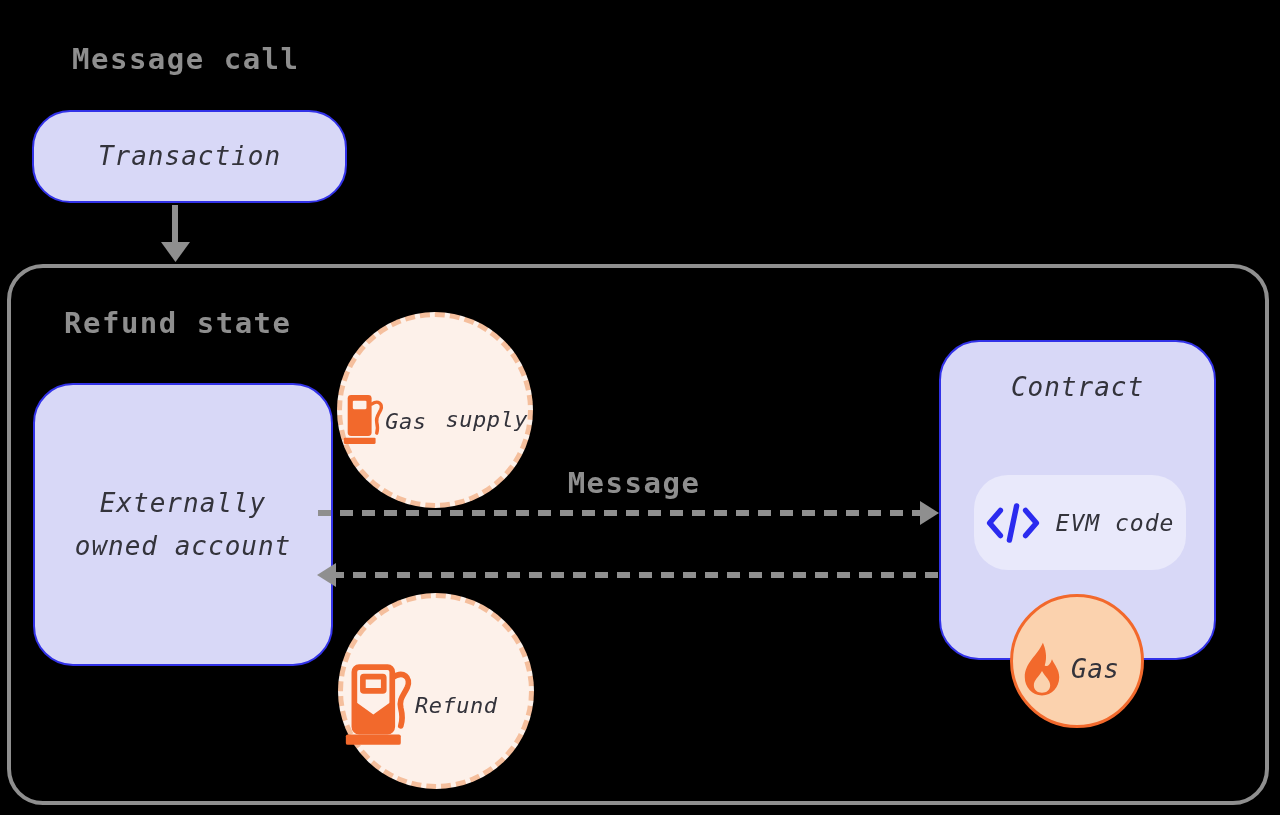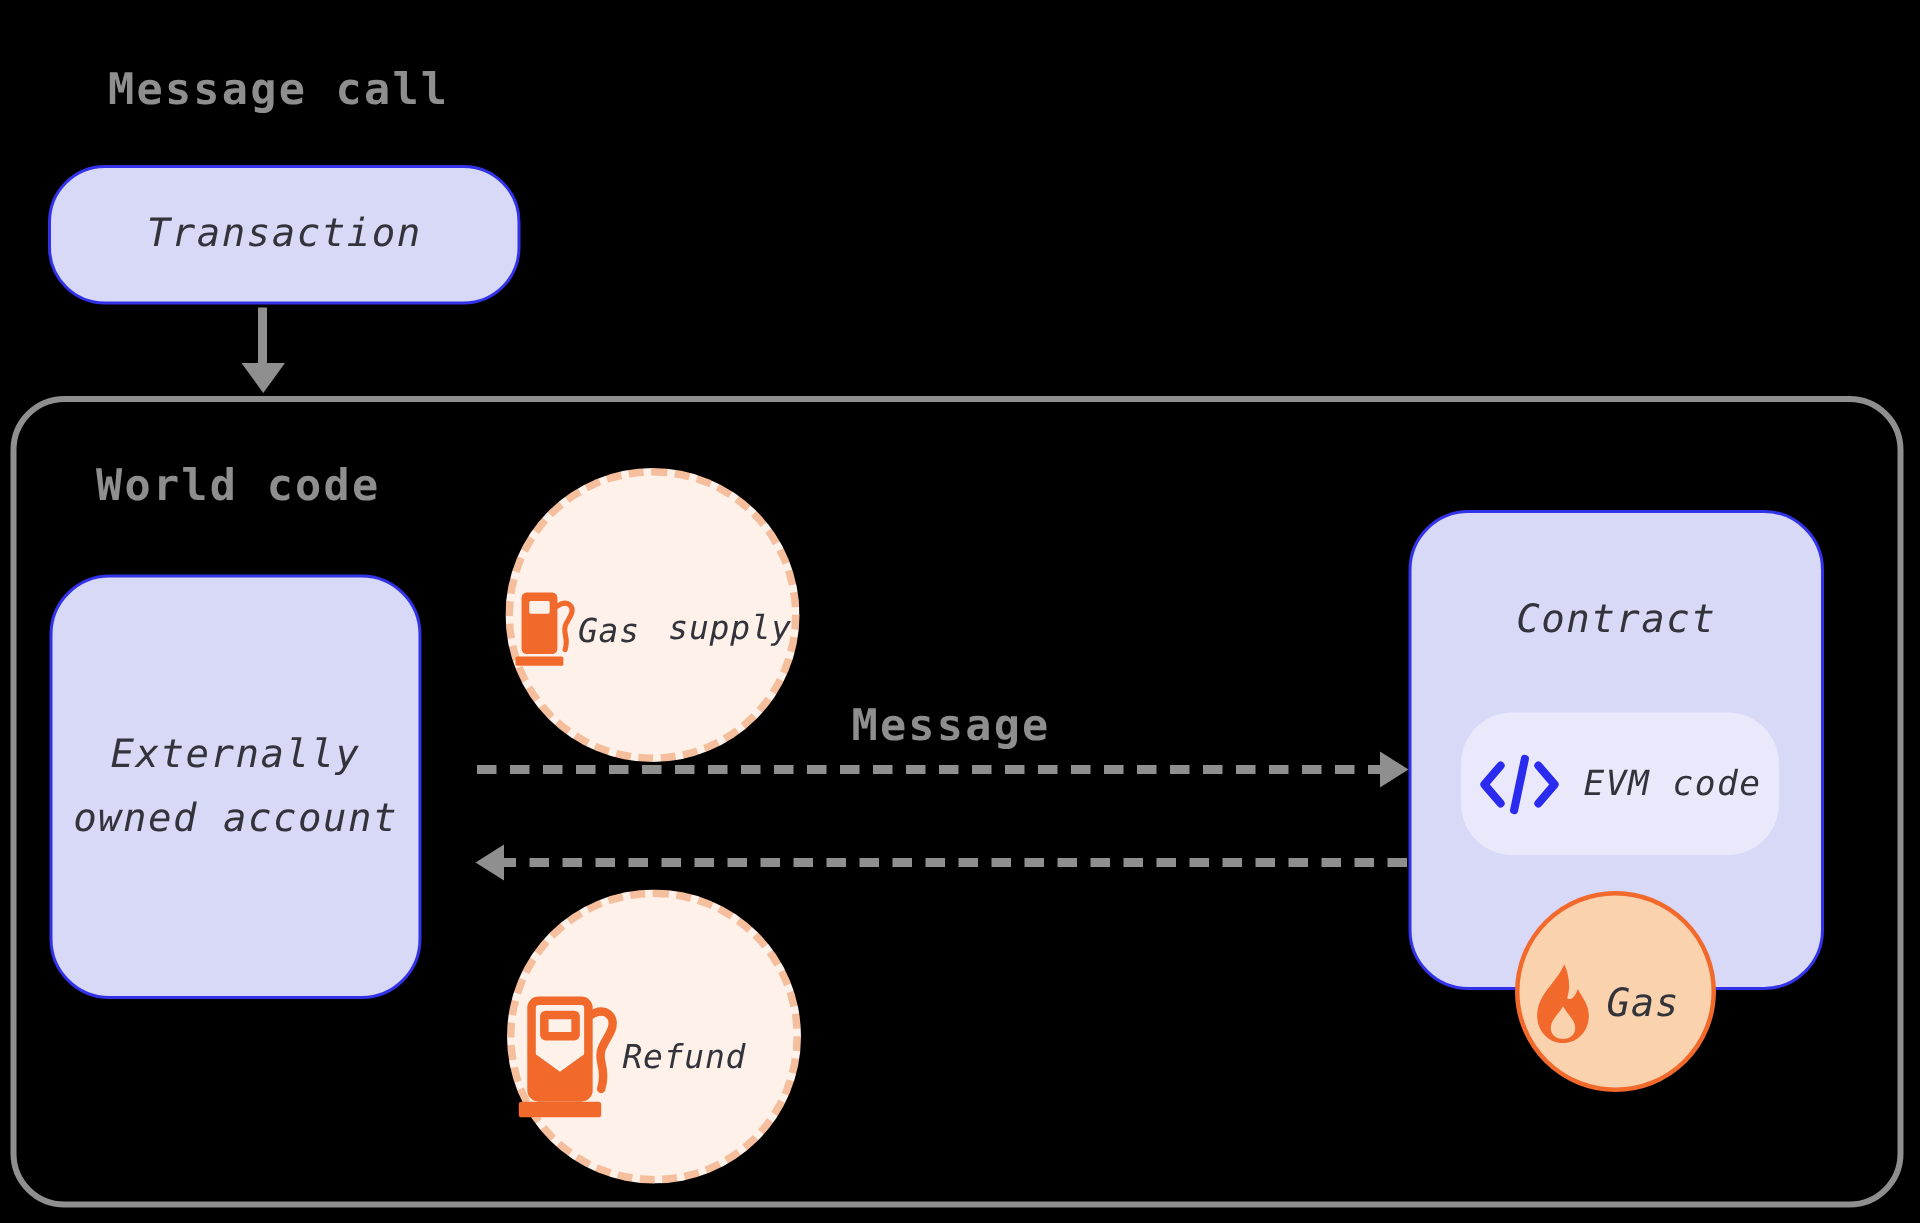--- a/index.html
+++ b/index.html
@@ -18,24 +18,24 @@
     color:#33333b;font-style:italic;font-size:26px;letter-spacing:1px;
     text-align:center;
   }
   .node .ln{display:block;line-height:43px;white-space:nowrap;}
   .transaction{left:32px;top:110px;width:315px;height:93px;border-radius:38px;}
   .world-state{
     left:7px;top:264px;width:1262px;height:541px;border:4px solid #8f8f8f;
     border-radius:36px;box-sizing:border-box;background:transparent;
   }
   .ws-title{left:64px;top:306px;}
-  .eoa{left:33px;top:383px;width:248px;height:283px;border-radius:40px;}
+  .eoa{left:33px;top:383px;width:300px;height:283px;border-radius:40px;}
   .contract{
     left:939px;top:340px;width:277px;height:320px;border-radius:40px;
-    justify-content:space-between;padding-top:50px;
+    justify-content:space-between;padding-top:24px;
   }
   .evm-pill{
     position:absolute;left:33px;top:133px;width:212px;height:95px;
     background:#e9e9fb;border-radius:34px;display:flex;flex-direction:row;
     align-items:center;justify-content:center;gap:16px;
   }
   .evm-label{font-style:italic;font-size:23px;color:#33333b;letter-spacing:1px;white-space:nowrap;}
   .circle{
     box-sizing:border-box;border-radius:50%;display:flex;flex-direction:row;
     align-items:center;color:#33333b;font-style:italic;text-align:center;
@@ -77,21 +77,21 @@
       <line x1="318" y1="513" x2="920" y2="513" stroke="#8f8f8f" stroke-width="6" stroke-dasharray="13 9"></line>
       <polygon points="920,501 920,525 939,513" fill="#8f8f8f"></polygon>
     </g>
     <g>
       <line x1="938" y1="575" x2="336" y2="575" stroke="#8f8f8f" stroke-width="6" stroke-dasharray="13 9"></line>
       <polygon points="336,563 336,587 317,575" fill="#8f8f8f"></polygon>
     </g>
   </svg>
 
   <div class="abs world-state"></div>
-  <div class="abs heading ws-title">World code</div>
+  <div class="abs heading ws-title">Refund state</div>
 
   <div class="abs node eoa">
     <span class="ln">Externally</span>
     <span class="ln">owned account</span>
   </div>
 
   <div class="abs circle dashed-circle gas-supply">
     <svg width="72" height="90" viewBox="0 0 76 92">
       <path d="M52 18 C64 10 72 18 68 28 C64 37 59 40 61 50 C63 58 63 63 61 69" fill="none" stroke="#f2692c" stroke-width="6" stroke-linecap="round"></path>
       <rect x="10" y="2" width="42" height="72" rx="6" fill="#f2692c"></rect>

